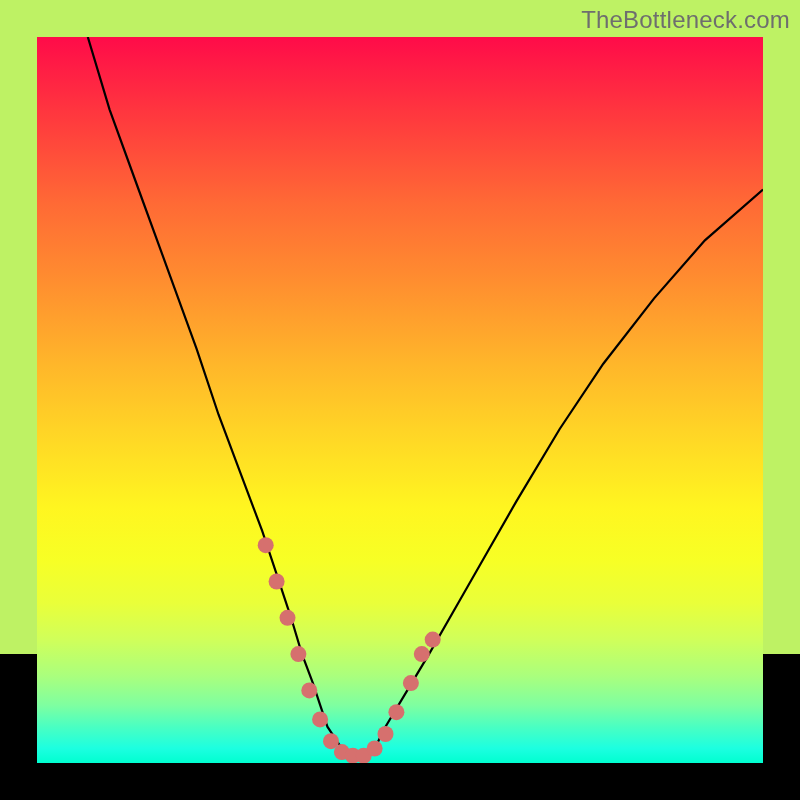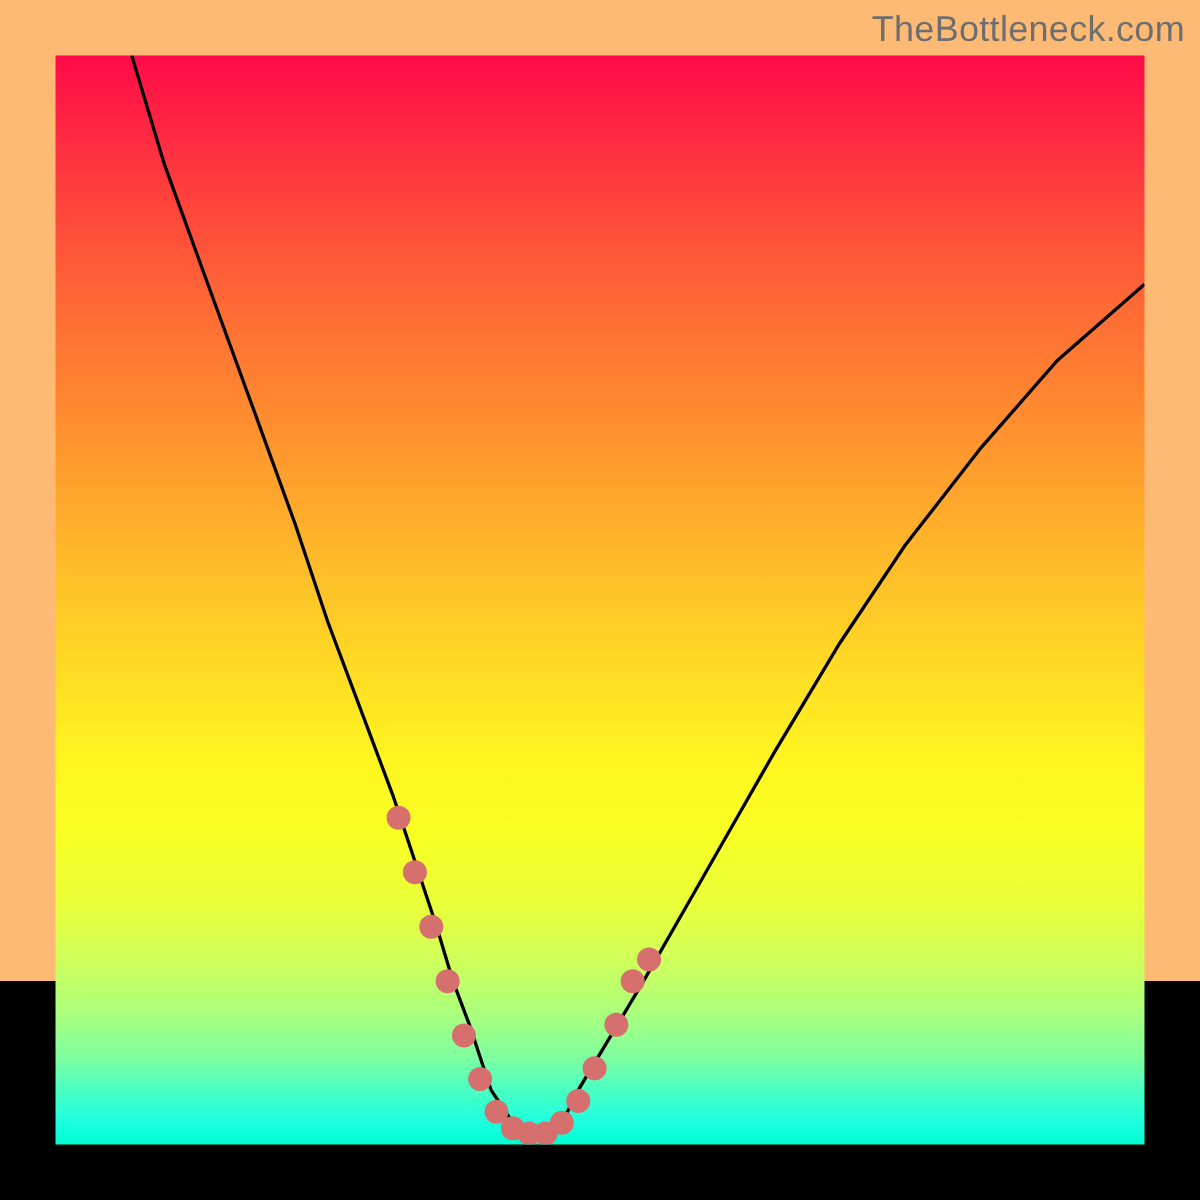--- a/index.html
+++ b/index.html
@@ -8,21 +8,21 @@
     background: #000;
     width: 800px;
     height: 800px;
     overflow: hidden;
     font-family: Arial, Helvetica, sans-serif;
   }
   .frame {
     position: relative;
     width: 800px;
     height: 654px;
-    background: #fdba74;
+    background: #bef264;
   }
   .plot-area {
     position: absolute;
     left: 37px;
     top: 37px;
     width: 726px;
     height: 726px;
     background: linear-gradient(to bottom,
       #ff0b49 0%,
       #ff3d3d 12%,

